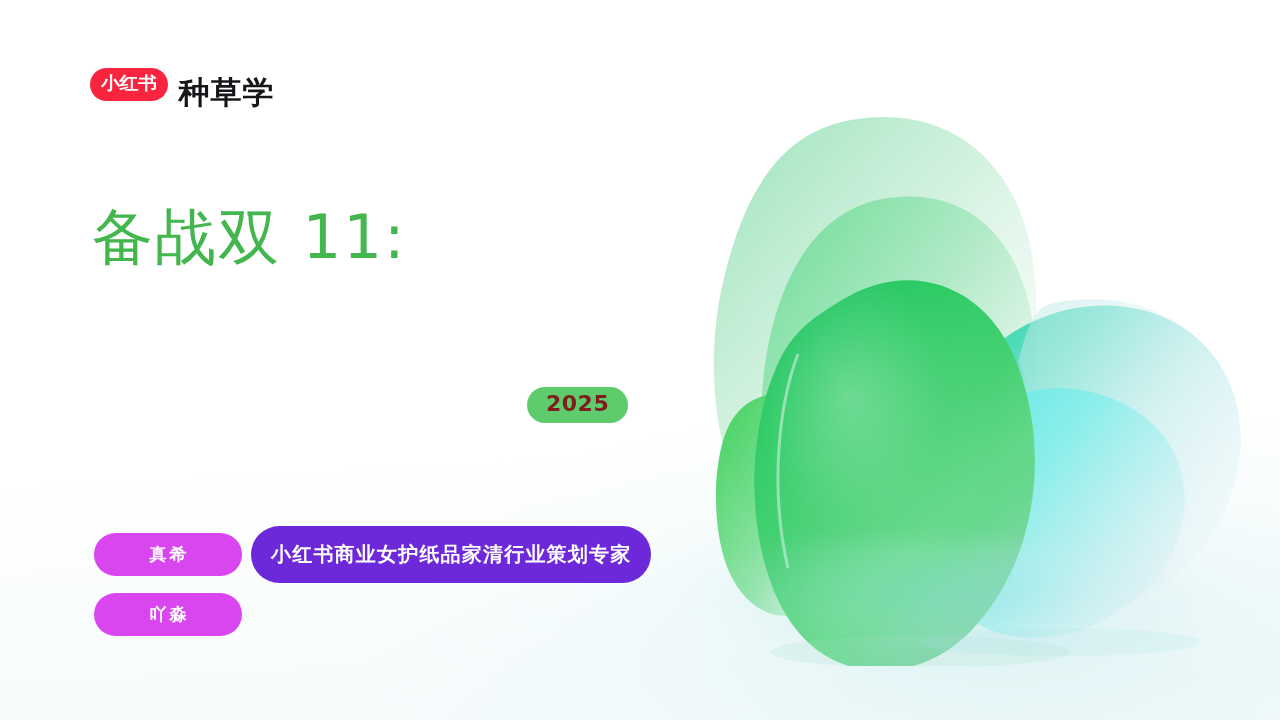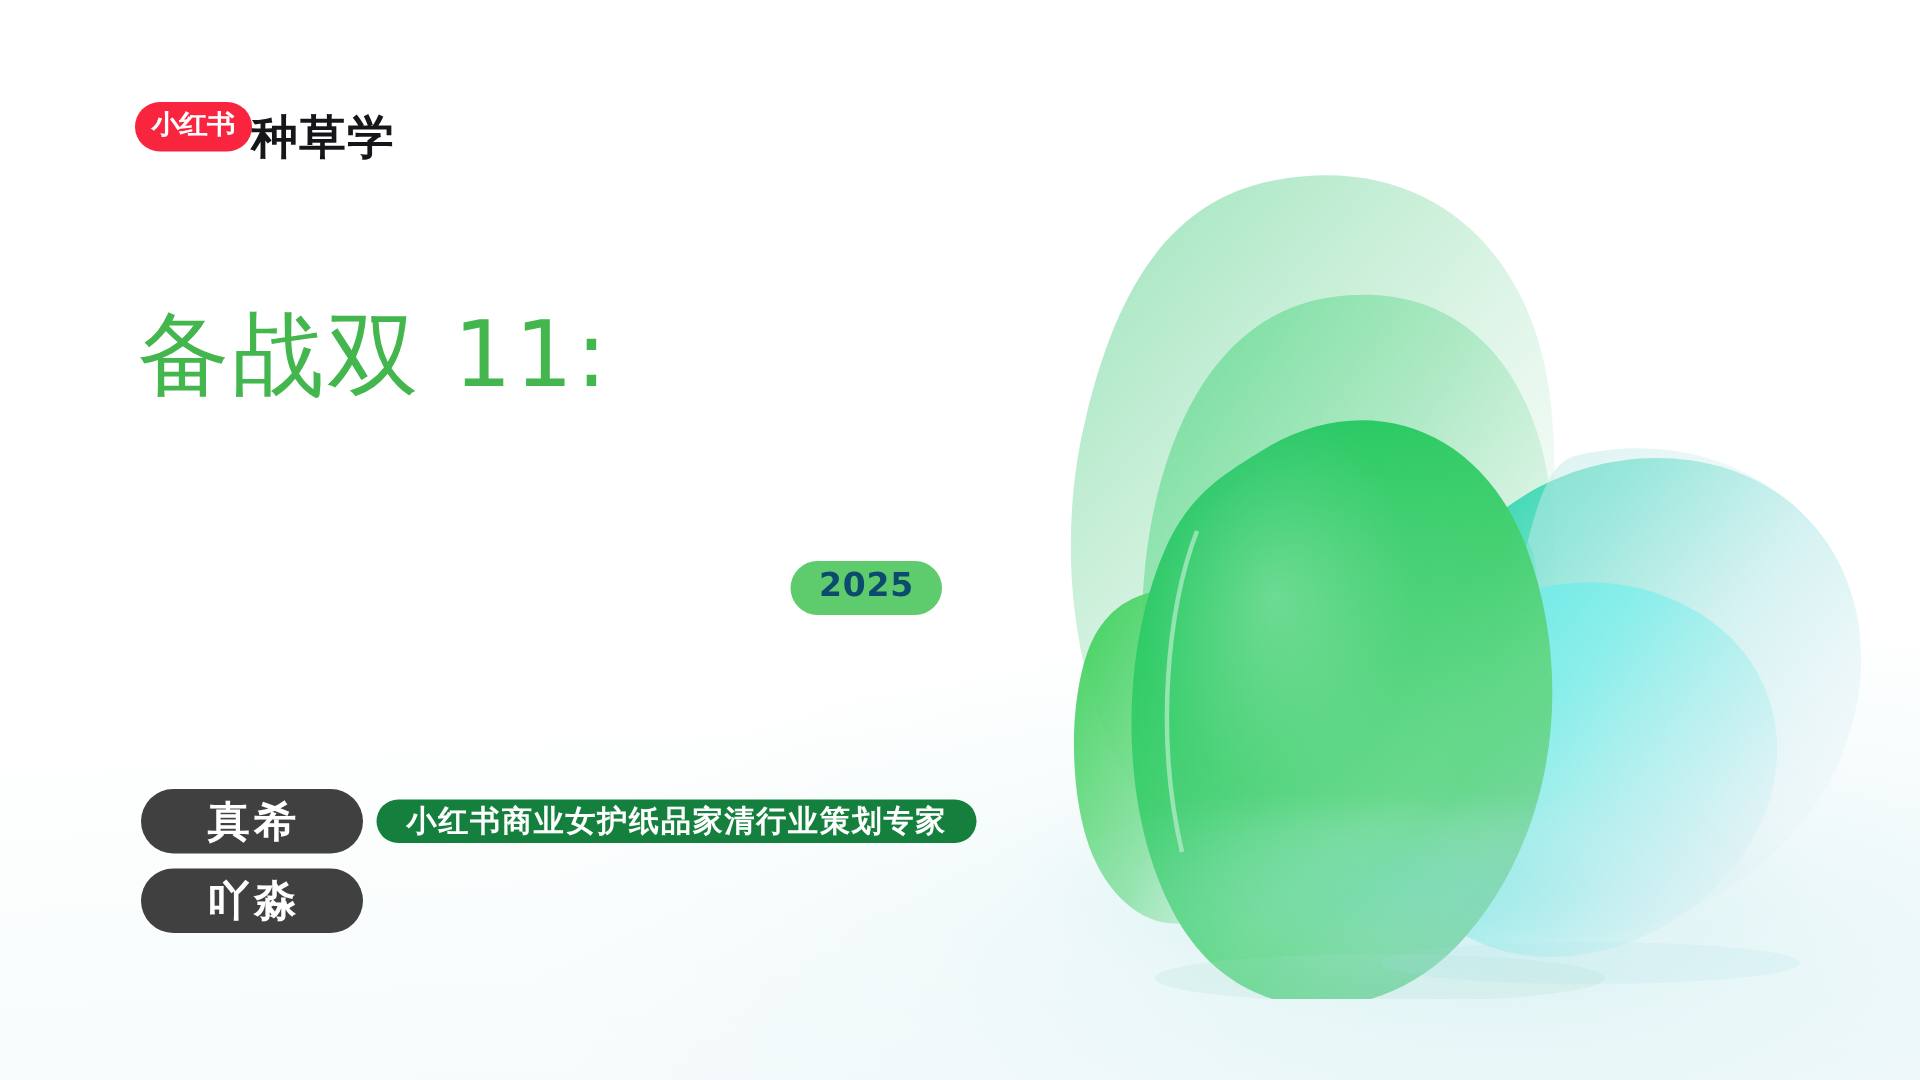--- a/index.html
+++ b/index.html
@@ -14,21 +14,21 @@
       radial-gradient(ellipse 70% 45% at 78% 88%, rgba(205,238,240,0.55) 0%, rgba(226,244,246,0.22) 45%, rgba(255,255,255,0) 72%),
       linear-gradient(177deg, #ffffff 0%, #ffffff 62%, #fafdfd 80%, #f4fafb 100%);
   }
 
   
   .slide { position:absolute; inset:0; }
 
   
   .logo-row {
     position:absolute; left:90px; top:60px;
-    display:flex; align-items:center; gap:0;
+    display:flex; align-items:center; gap:11px;
   }
   .logo-pill {
     display:flex; align-items:center; justify-content:center;
     background:#f9253f;
     border-radius:999px;
     padding:5px 11px 7px 11px;
     min-width:63px; height:33px;
   }
   .logo-pill-text {
     color:#ffffff;
@@ -57,23 +57,23 @@
     line-height:1.02;
     letter-spacing:2px;
     white-space:nowrap;
     font-family:"DejaVu Sans", sans-serif;
   }
   .headline-line.green { color:#43b64e; margin-bottom:14px; }
   .headline-line.dark  { color:#3b3b3b; }
   .headline-line.dark.l2 { margin-top:4px; }
 
   .year-pill {
-    position:absolute; left:527px; top:374px;
+    position:absolute; left:527px; top:387px;
     background:#5ecb6d;
-    color:#0c4a6e;
+    color:#7f1d1d;
     border-radius:999px;
     padding:6px 19px 8px 19px;
     font-size:22px;
     font-weight:bold;
     letter-spacing:0.5px;
     line-height:1;
     font-family:"DejaVu Sans", sans-serif;
   }
 
   
@@ -82,29 +82,29 @@
   .chip {
     border-radius:999px;
     color:#ffffff;
     font-weight:bold;
     line-height:1;
     white-space:nowrap;
     display:flex; align-items:center; justify-content:center;
     font-family:"DejaVu Sans", sans-serif;
   }
   .chip-name {
-    background:#404040;
+    background:#d946ef;
     width:148px; height:43px;
-    font-size:28px;
+    font-size:17px;
     letter-spacing:3px;
     padding-left:3px;
   }
   .chip-role {
-    background:#15803d;
-    height:29px;
+    background:#6d28d9;
+    height:57px;
     font-size:20px;
     letter-spacing:1.2px;
     padding:0 20px 2px 20px;
   }
 
   
   .art {
     position:absolute;
     left:620px; top:86px;
     width:640px; height:580px;

